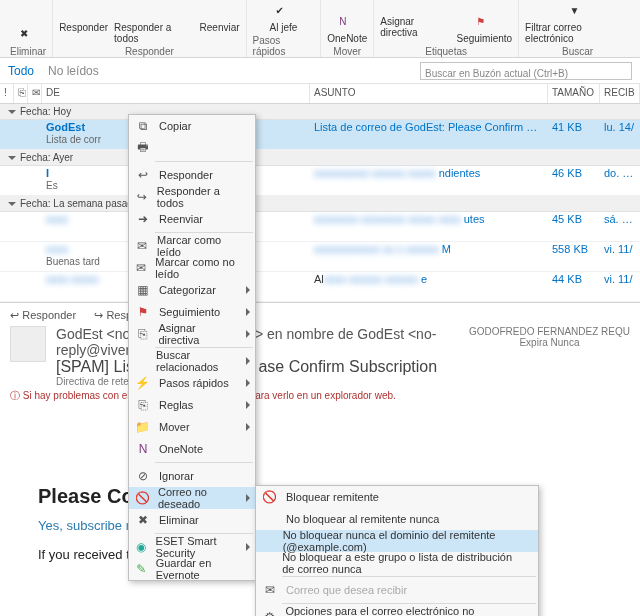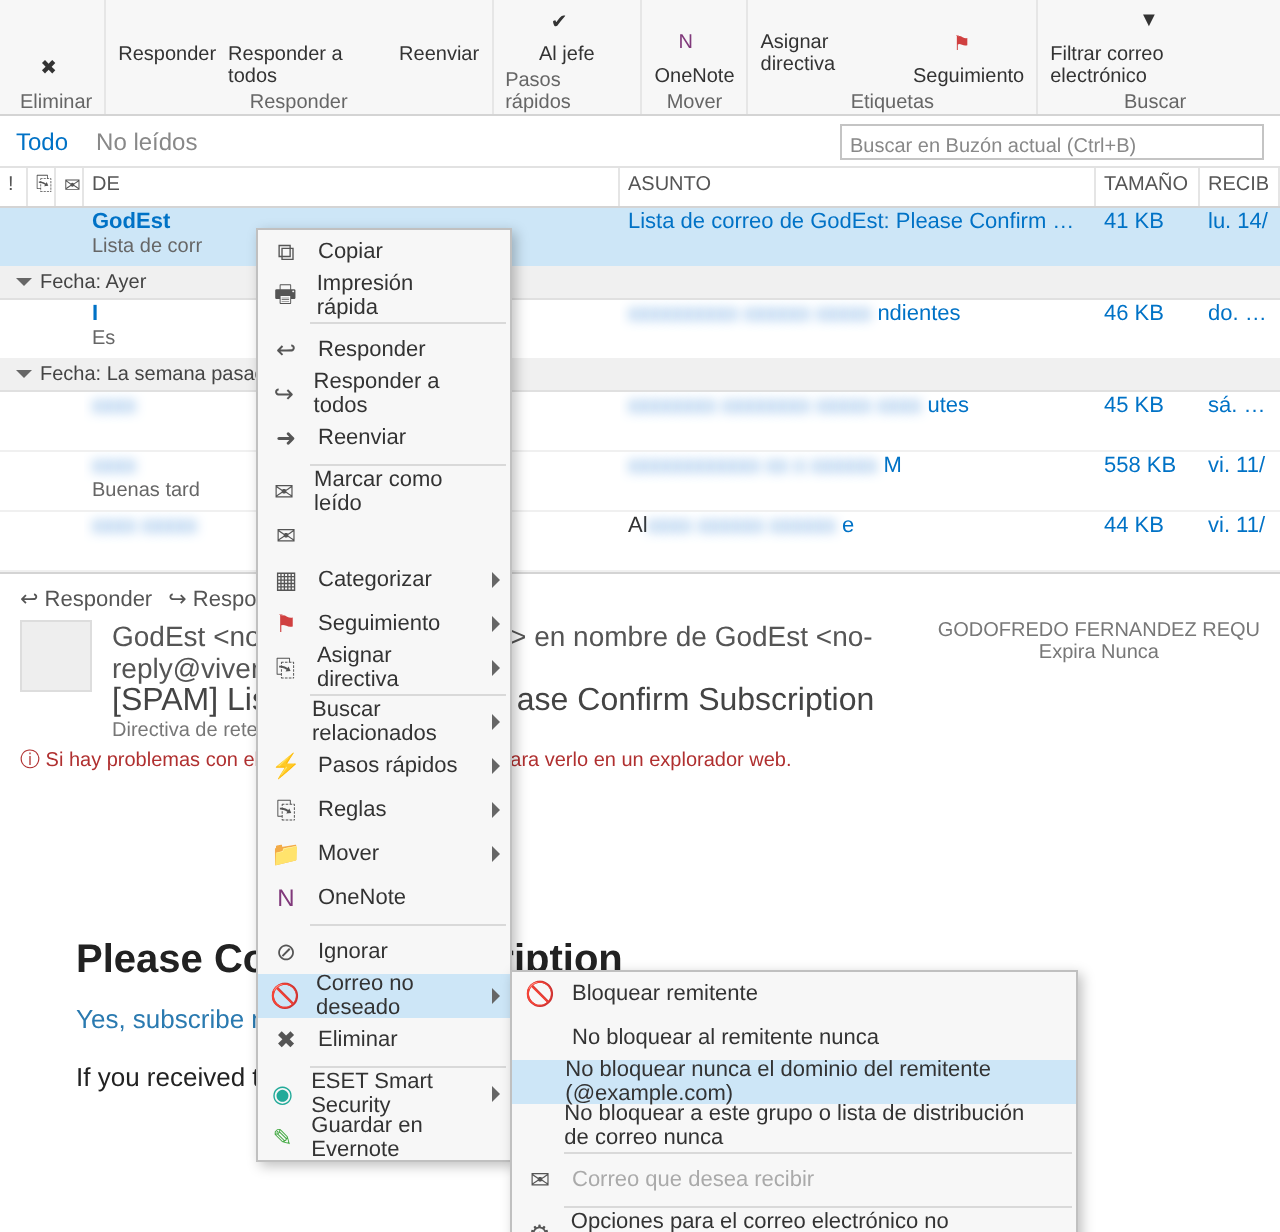--- a/index.html
+++ b/index.html
@@ -29,21 +29,21 @@
   .msgrow.dd{height:30px}
   .msgrow.dd .mcell{padding-top:1px}
   .ctxmenu{position:absolute;background:#f7f7f7;border:1px solid #c0c0c0;box-shadow:2px 2px 6px rgba(0,0,0,0.25);font-size:11px;z-index:50}
   .ctxmenu .mitem{display:flex;align-items:center;height:22px;padding:0 18px 0 6px;gap:8px;position:relative}
   .ctxmenu .mitem.hov{background:#cde6f7}
   .ctxmenu .mitem .mic{width:16px;height:16px;display:flex;align-items:center;justify-content:center;font-size:12px;color:#555}
   .ctxmenu .mitem .arrow{position:absolute;right:5px;top:7px;width:0;height:0;border-top:4px solid transparent;border-bottom:4px solid transparent;border-left:4px solid #666}
   .ctxmenu .sep{height:1px;background:#d9d9d9;margin:2px 2px 2px 26px}
   .submenu{position:absolute;left:100%;top:0}
   .reading{border-top:1px solid #d4d4d4;padding:6px 10px 0 10px;position:relative}
-  .reading .hrow{display:flex;align-items:flex-start;gap:8px;font-size:11px;color:#555}
+  .reading .hrow{display:flex;align-items:flex-start;gap:18px;font-size:11px;color:#555}
   .reading .warn{color:#b03030;font-size:10px;margin:2px 0 4px 0}
   .reading .avatar{width:36px;height:36px;background:#eee;border:1px solid #ddd}
   .body{background:#fff;margin:60px 8px 0 8px;padding:22px 20px;border:0}
   .body h2{font-size:20px;color:#222;margin:0 0 10px 0;font-weight:bold}
   .body .sublink{color:#2a7ab0;font-size:13px}
   .body p{font-size:13px;color:#222;margin:14px 0 0 0}
   .blur{color:transparent;text-shadow:0 0 6px #4a8fd6;user-select:none}
 </style>
 </head>
 <body>
@@ -124,20 +124,21 @@
   <div class="c-flag">!</div>
   <div class="c-att">⎘</div>
   <div class="c-imp">✉</div>
   <div class="c-de">DE</div>
   <div class="c-asunto">ASUNTO</div>
   <div class="c-tam">TAMAÑO</div>
   <div class="c-recib">RECIB</div>
 </div>
 
 <div class="msglist">
+  <div class="grouprow"><span class="tri"></span><span>Fecha: Hoy</span></div>
   <div class="msgrow sel dd">
     <div class="mcell" style="width:42px"></div>
     <div class="mcell c-de"><span class="from">GodEst</span><br><span class="sub">Lista de corr</span></div>
     <div class="mcell c-asunto link">Lista de correo de GodEst: Please Confirm Subscription</div>
     <div class="mcell c-tam link">41 KB</div>
     <div class="mcell c-recib link">lu. 14/</div>
   </div>
 
   <div class="grouprow"><span class="tri"></span><span>Fecha: Ayer</span></div>
   <div class="msgrow dd">
@@ -171,21 +172,20 @@
     <div class="mcell c-recib link">vi. 11/</div>
   </div>
 
   <div class="ctxmenu" style="left:128px;top:10px;width:128px">
     <div class="mitem">
         <span class="mic">⧉</span>
         <span>Copiar</span>
       </div>
     <div class="mitem">
         <span class="mic">🖶</span>
-        <span>Impresión rápida</span>
       </div>
     <div class="sep"></div>
     <div class="mitem">
         <span class="mic">↩</span>
         <span>Responder</span>
       </div>
     <div class="mitem">
         <span class="mic">↪</span>
         <span>Responder a todos</span>
       </div>
@@ -193,20 +193,21 @@
         <span class="mic">➜</span>
         <span>Reenviar</span>
       </div>
     <div class="sep"></div>
     <div class="mitem">
         <span class="mic">✉</span>
         <span>Marcar como leído</span>
       </div>
     <div class="mitem">
         <span class="mic">✉</span>
+        <span>Marcar como no leído</span>
       </div>
     <div class="mitem">
         <span class="mic">▦</span>
         <span>Categorizar</span>
         <span class="arrow"></span>
       </div>
     <div class="mitem">
         <span class="mic" style="color:#d04040">⚑</span>
         <span>Seguimiento</span>
         <span class="arrow"></span>

